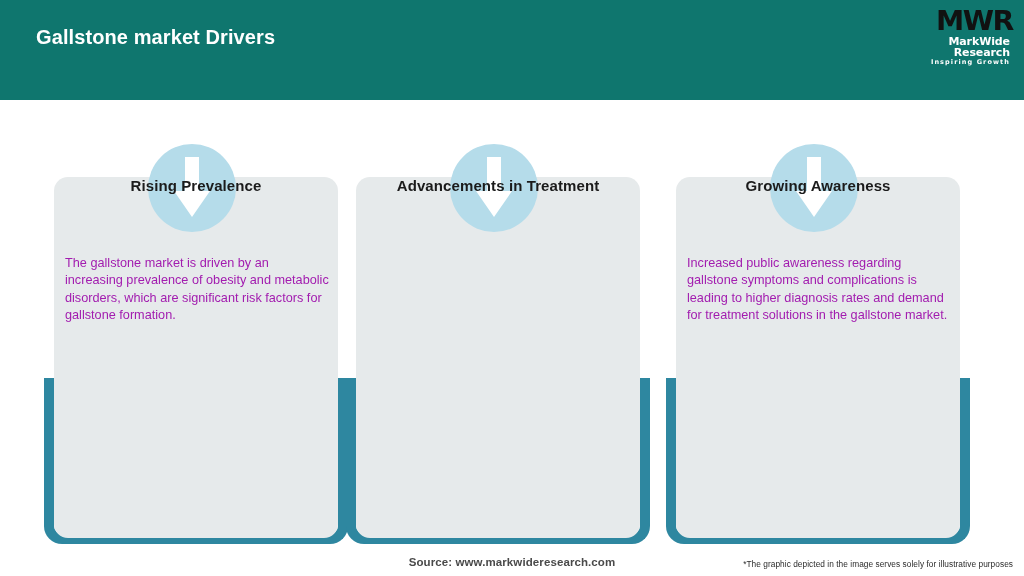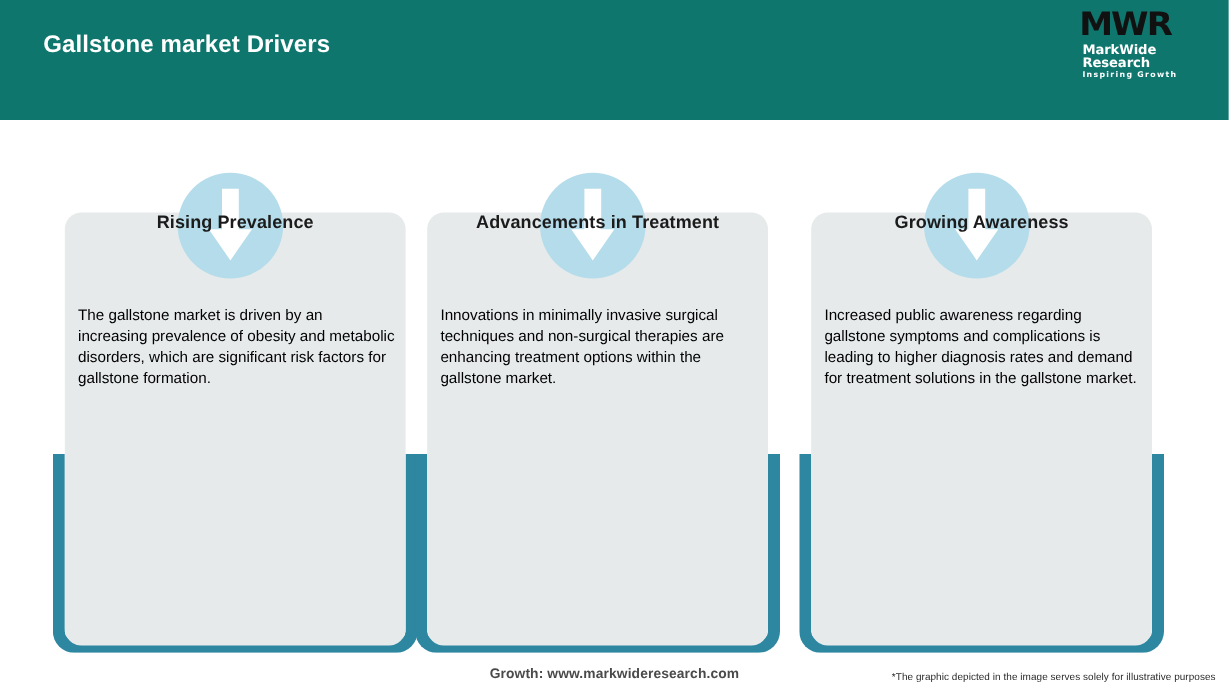--- a/index.html
+++ b/index.html
@@ -34,21 +34,21 @@
     letter-spacing: 0.1px;
   }
 
   
   .logo {
     position: absolute;
     right: 14px;
     top: 6px;
     width: 108px;
     height: 56px;
-    text-align: left;
+    text-align: right;
   }
   .logo-mark {
     display: block;
     height: 30px;
     line-height: 30px;
     font-size: 27px;
     font-weight: bold;
     color: #111111;
     letter-spacing: -1.5px;
     font-family: "DejaVu Sans", sans-serif;
@@ -128,21 +128,21 @@
     color: #1b1b1b;
     letter-spacing: 0.1px;
   }
   .card-body {
     position: absolute;
     left: 21px;
     right: 19px;
     top: 155px;
     font-size: 12.7px;
     line-height: 17.4px;
-    color: #000000;
+    color: #a21caf;
     text-align: left;
     font-family: "Liberation Sans", sans-serif;
   }
 
   
   .icon-circle {
     position: absolute;
     left: 104px;
     top: 44px;
     width: 88px;
@@ -207,31 +207,30 @@
 
   <div class="card-slot s1">
     <div class="bracket"></div>
     <div class="card"></div>
     <div class="icon-circle">
       <svg width="40" height="62" viewBox="0 0 40 62">
         <path d="M13 0 L27 0 L27 34 L38 34 L20 60 L2 34 L13 34 Z" fill="#ffffff"></path>
       </svg>
     </div>
     <div class="card-title">Advancements in Treatment</div>
-    <div class="card-body">Innovations in minimally invasive surgical techniques and non-surgical therapies are enhancing treatment options within the gallstone market.</div>
   </div>
 
   <div class="card-slot s2">
     <div class="bracket"></div>
     <div class="card"></div>
     <div class="icon-circle">
       <svg width="40" height="62" viewBox="0 0 40 62">
         <path d="M13 0 L27 0 L27 34 L38 34 L20 60 L2 34 L13 34 Z" fill="#ffffff"></path>
       </svg>
     </div>
     <div class="card-title">Growing Awareness</div>
     <div class="card-body">Increased public awareness regarding gallstone symptoms and complications is leading to higher diagnosis rates and demand for treatment solutions in the gallstone market.</div>
   </div>
 
 </div>
 
-<div class="footer-source">Growth: www.markwideresearch.com</div>
+<div class="footer-source">Source: www.markwideresearch.com</div>
 <div class="footer-note">*The graphic depicted in the image serves solely for illustrative purposes</div>
 
 </body></html>

